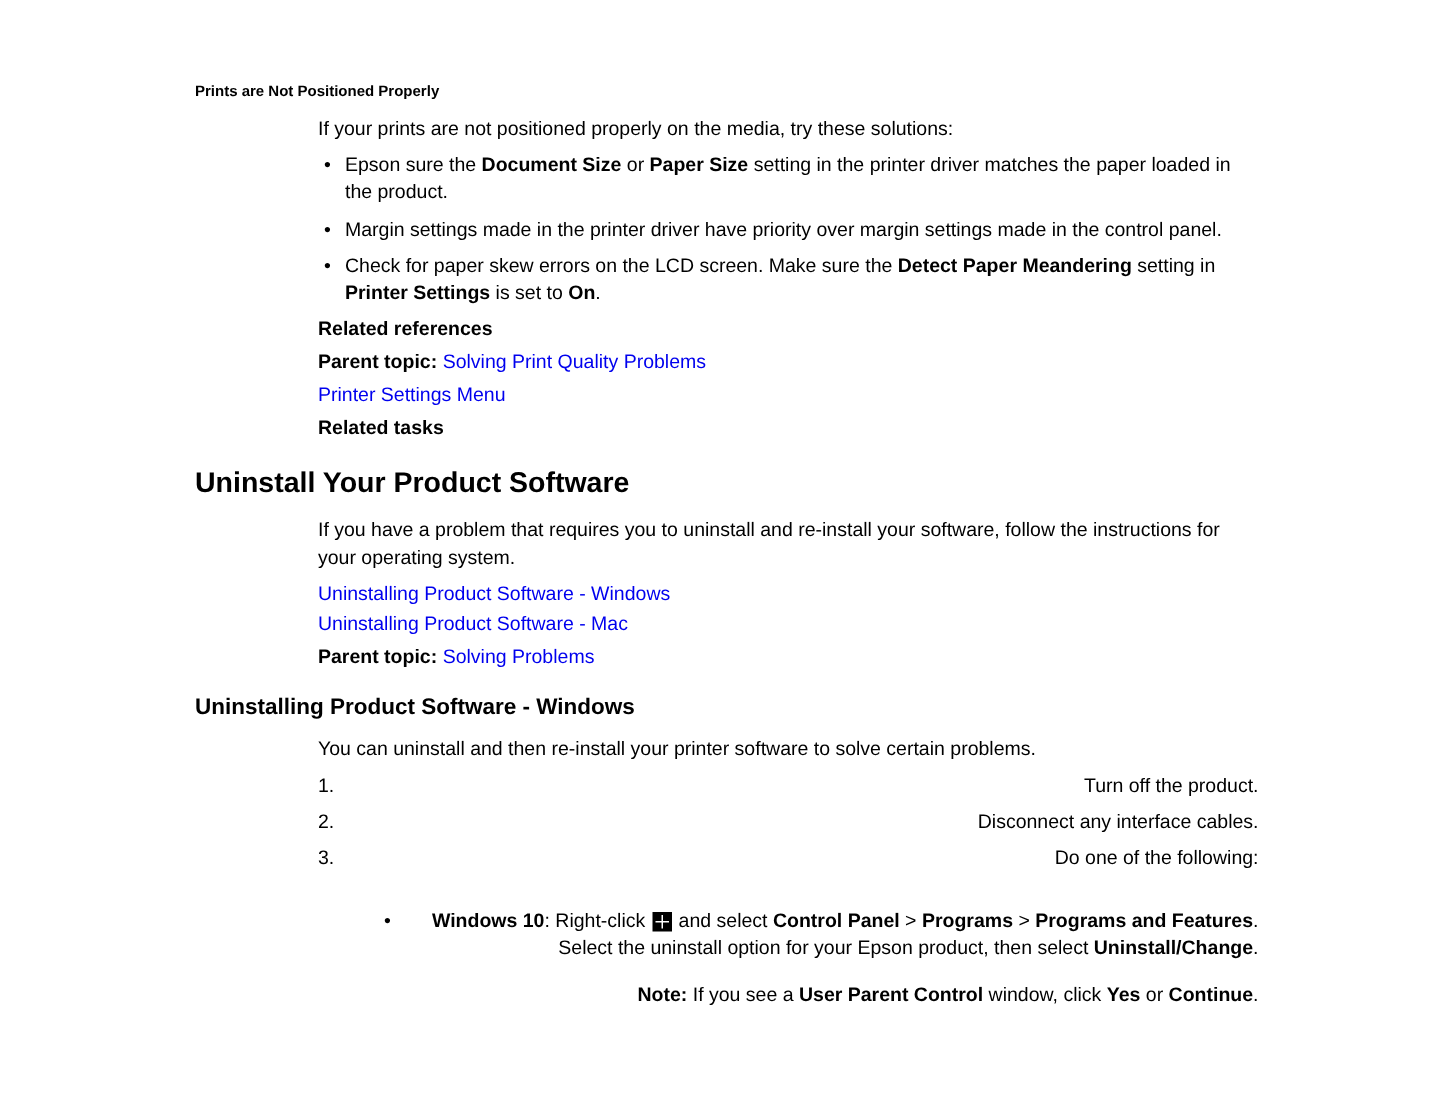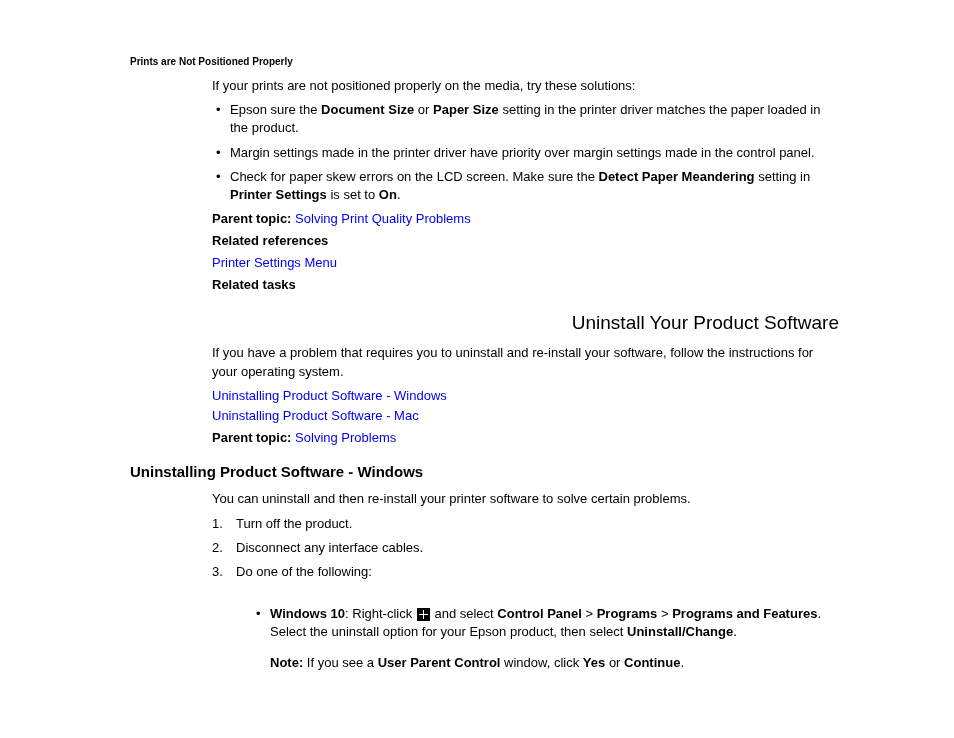--- a/index.html
+++ b/index.html
@@ -13,25 +13,24 @@
       width: 954px;
     }
     h2 {
       font-size: 10px;
       font-weight: bold;
       margin-bottom: 8px;
       margin-left: -82px;
     }
     h1 {
       font-size: 19px;
-      font-weight: normal;
+      font-weight: bold;
       margin-bottom: 8px;
       margin-left: -82px;
       margin-top: 16px;
-      text-align: right;
     }
     h3 {
       font-size: 15px;
       font-weight: bold;
       margin-bottom: 8px;
       margin-left: -82px;
       margin-top: 14px;
     }
     p { margin-bottom: 6px; }
     .content { margin-left: 82px; }
@@ -45,20 +44,21 @@
       position: relative;
     }
     ul.bullets > li::before {
       content: "•";
       position: absolute;
       left: 4px;
     }
     ol.steps {
       list-style: none;
       counter-reset: step;
+      text-align: right;
     }
     ol.steps > li {
       counter-increment: step;
       padding-left: 24px;
       margin-bottom: 6px;
       position: relative;
     }
     ol.steps > li::before {
       content: counter(step) ".";
       position: absolute;
@@ -119,26 +119,26 @@
   <ul class="bullets">
     <li>
       <span>Epson sure the </span><b>Document Size</b><span> or </span><b>Paper Size</b><span> setting in the printer driver matches the paper loaded in the product.</span>
     </li>
     <li>Margin settings made in the printer driver have priority over margin settings made in the control panel.</li>
     <li>
       <span>Check for paper skew errors on the LCD screen. Make sure the </span><b>Detect Paper Meandering</b><span> setting in </span><b>Printer Settings</b><span> is set to </span><b>On</b><span>.</span>
     </li>
   </ul>
 
+  <p class="label-line"><b>Related references</b></p>
+
   <p class="label-line">
     <b>Parent topic:</b>
     <a class="link" href="#">Solving Print Quality Problems</a>
   </p>
-
-  <p class="label-line"><b>Related references</b></p>
   <a class="link" href="#">Printer Settings Menu</a>
 
   <p class="label-line"><b>Related tasks</b></p>
 
   <h1>Uninstall Your Product Software</h1>
   <p>If you have a problem that requires you to uninstall and re-install your software, follow the instructions for your operating system.</p>
 
   <div class="links-block" style="margin-top:4px;">
     <a class="link" href="#">Uninstalling Product Software - Windows</a>
     <a class="link" href="#">Uninstalling Product Software - Mac</a>

